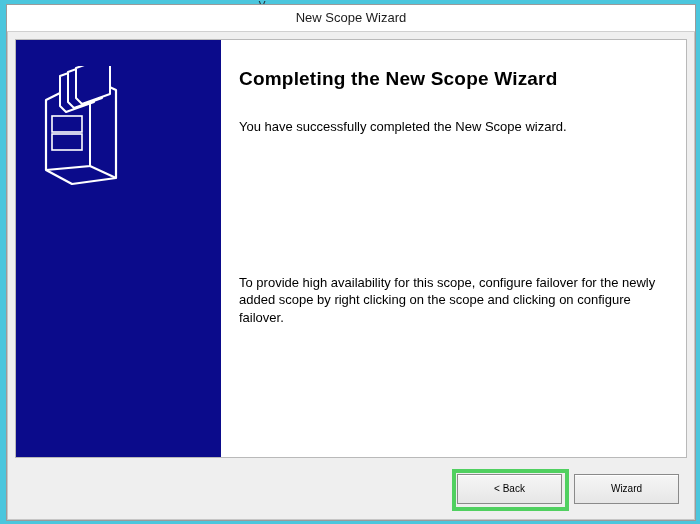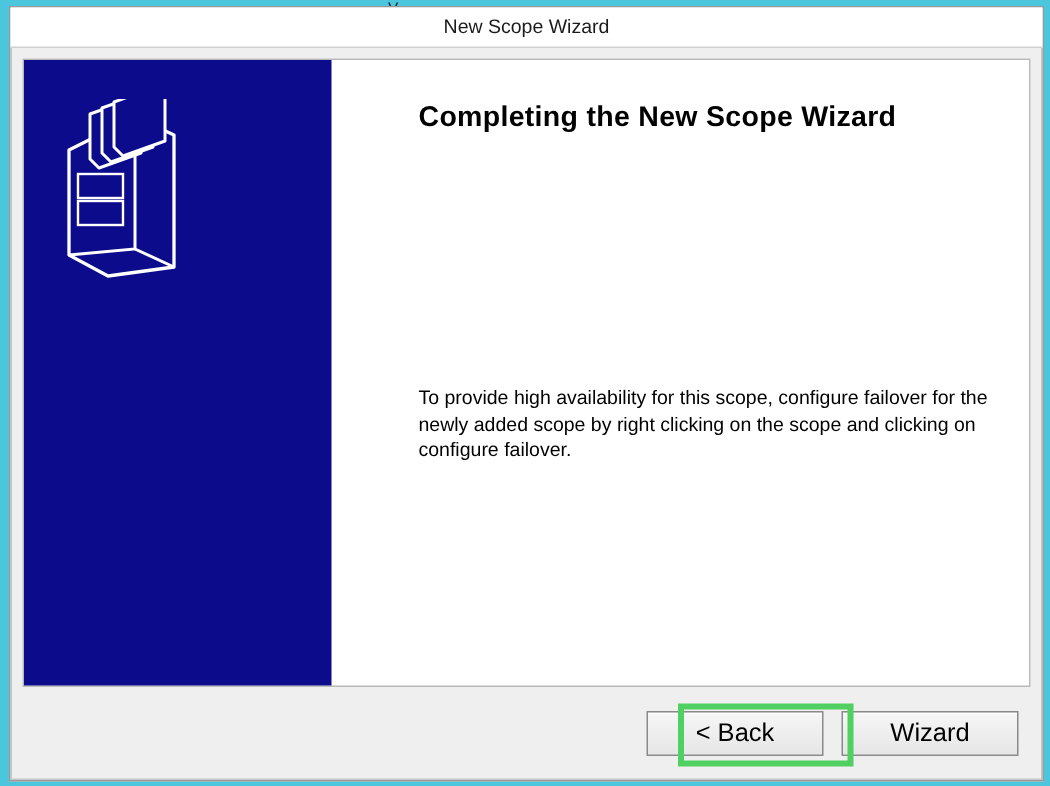--- a/index.html
+++ b/index.html
@@ -5,30 +5,30 @@
   html,body{margin:0;padding:0;font-family:"Segoe UI",Tahoma,Arial,sans-serif;font-size:13px;color:#000;}
   body{width:700px;height:524px;background:#4bc6dd;overflow:hidden;position:relative;}
   
   .caret{position:absolute;top:-2px;left:258px;color:#25323b;font-size:14px;line-height:14px;pointer-events:none;}
   
   .window{position:absolute;left:6px;top:4px;width:688px;height:515px;background:#efefef;border:1px solid #9a9a9a;box-shadow:0 0 0 1px #c6c6c6 inset;}
   .titlebar{height:26px;line-height:26px;text-align:center;background:#ffffff;border-bottom:1px solid #d0d0d0;font-size:13px;color:#1b1b1b;}
   
   .client{position:absolute;left:8px;top:34px;right:8px;bottom:62px;background:#ffffff;border:1px solid #b9b9b9;}
   .sidebar{position:absolute;left:0;top:0;width:205px;bottom:0;background:#0b0b8b;}
-  .main{position:absolute;left:205px;top:0;right:0;bottom:0;padding:22px 18px 10px 18px;margin-left:40px;}
+  .main{position:absolute;left:205px;top:0;right:0;bottom:0;padding:22px 18px 10px 18px;}
   .heading{margin:6px 0 28px 0;font-size:19px;font-weight:700;letter-spacing:0.2px;}
   .para{margin:0;line-height:1.35;}
   .spacer{height:138px;}
   .para + .para{margin-top:18px;}
   
   .server-icon{position:absolute;left:26px;top:26px;}
   
   .buttons{position:absolute;right:16px;bottom:16px;display:flex;gap:12px;align-items:center;}
-  .btn{width:118px;height:30px;border:1px solid #8a8a8a;background:linear-gradient(#f6f6f6,#e6e6e6);font-family:inherit;font-size:17px;text-align:center;line-height:26px;cursor:pointer;box-shadow:0 1px 0 #fff inset;}
+  .btn{width:105px;height:30px;border:1px solid #8a8a8a;background:linear-gradient(#f6f6f6,#e6e6e6);font-family:inherit;font-size:10px;text-align:center;line-height:26px;cursor:pointer;box-shadow:0 1px 0 #fff inset;}
   .highlight{position:absolute;border:4px solid #50d060;pointer-events:none;box-sizing:border-box;}
 </style>
 </head>
 <body>
 
 <div class="caret">˅</div>
 
 <div class="window">
   <div class="titlebar">
     <span>New Scope Wizard</span>
@@ -50,20 +50,21 @@
           </g>
 
           <rect x="10" y="50" width="30" height="16" fill="none" stroke="#ffffff" stroke-width="1.6"></rect>
           <rect x="10" y="68" width="30" height="16" fill="none" stroke="#ffffff" stroke-width="1.6"></rect>
         </svg>
       </span>
     </div>
 
     <div class="main">
       <h1 class="heading">Completing the New Scope Wizard</h1>
+      <p class="para">You have successfully completed the New Scope wizard.</p>
       <div class="spacer"></div>
       <p class="para">To provide high availability for this scope, configure failover for the newly added scope by right clicking on the scope and clicking on configure failover.</p>
     </div>
   </div>
 
   <div class="buttons">
     <button class="btn">&lt; Back</button>
     <button class="btn" id="finish-btn">Wizard</button>
   </div>
 

